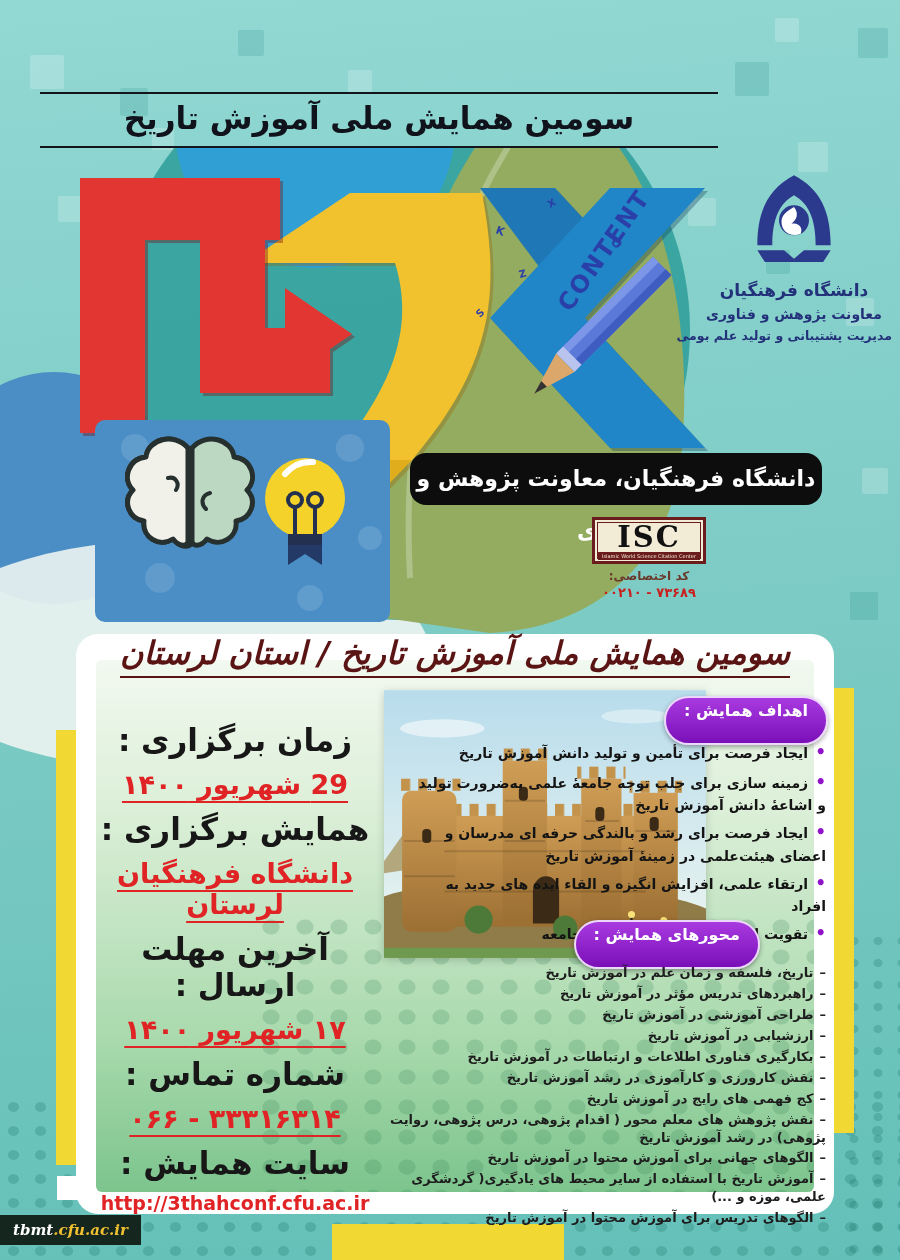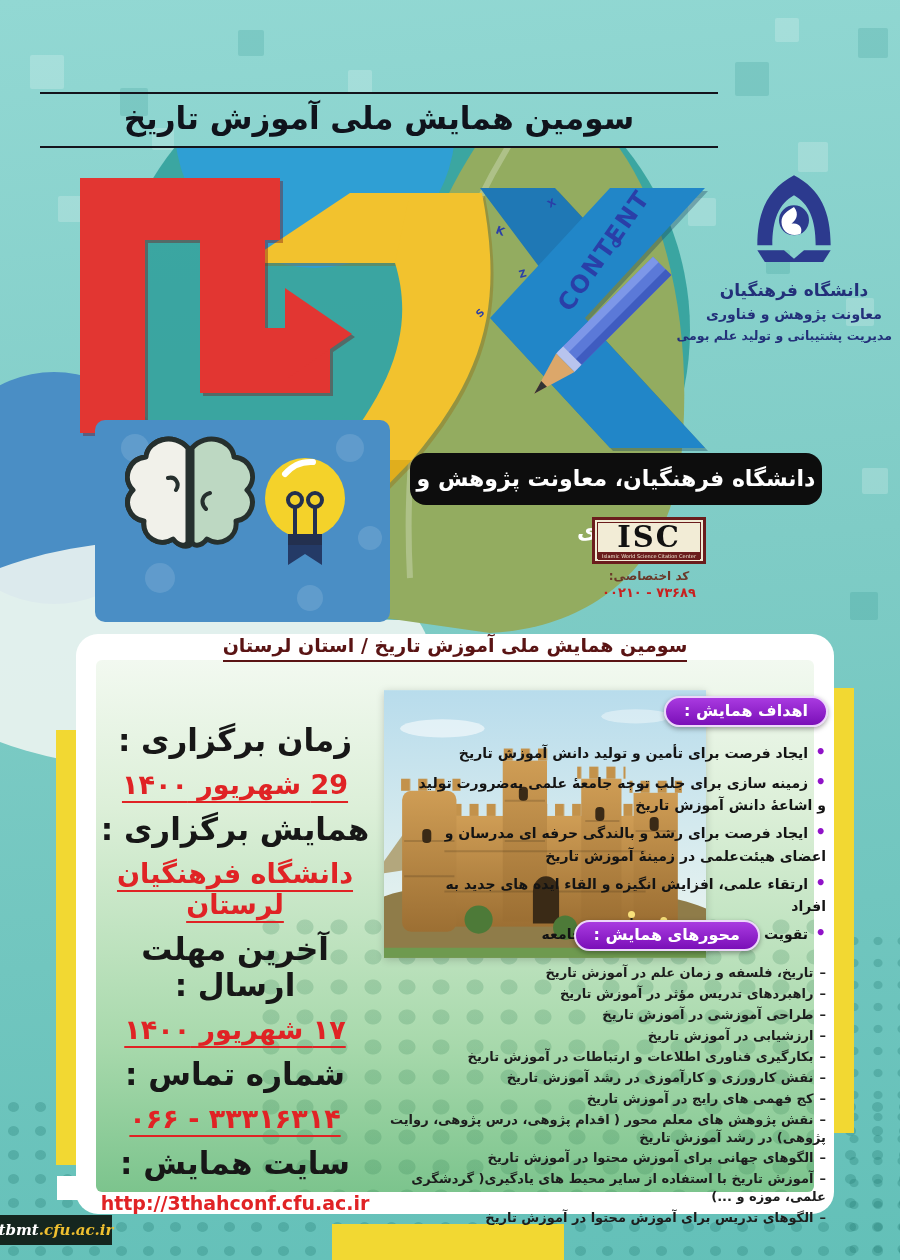--- a/index.html
+++ b/index.html
@@ -51,44 +51,44 @@
   
   .panel{position:absolute;left:76px;top:634px;width:758px;height:580px;background:#fff;
     border-radius:22px;z-index:5;}
   .panel-green{position:absolute;left:20px;top:26px;right:20px;bottom:22px;
     background:linear-gradient(180deg,#f2f9f0 0%,#dcefd8 28%,#a8d9ac 72%,#7cc48d 100%);
     border-radius:6px;overflow:hidden;}
   .panel-dots{position:absolute;right:0;bottom:0;width:560px;height:280px;
     background-image:radial-gradient(rgba(42,122,78,.20) 8px,transparent 9px);
     background-size:34px 30px;}
   .panel-title{position:absolute;left:0;right:0;top:0;z-index:3;text-align:center;direction:rtl;
-    color:#5a1414;font-weight:bold;font-size:19px;}
+    color:#5a1414;font-weight:bold;font-size:32px;font-style:italic;}
   .panel-title span{border-bottom:2px solid #5a1414;padding-bottom:4px;}
   .details-col{position:absolute;left:24px;top:88px;width:270px;z-index:3;direction:rtl;
     display:flex;flex-direction:column;gap:11px;text-align:center;}
   .d-label{color:#171717;font-weight:bold;font-size:31px;}
   .d-value{color:#e02325;font-weight:bold;font-size:27px;
     text-decoration:underline;text-decoration-thickness:2px;text-underline-offset:7px;}
   .d-value.url{font-size:19px;text-decoration:none;direction:ltr;}
   .pill{position:absolute;z-index:3;background:linear-gradient(180deg,#a93ae0,#7a0fb8);
     border:2px solid #ecd6fa;border-radius:999px;color:#fff;font-weight:bold;font-size:16px;
-    padding:3px 18px 5px;direction:rtl;box-shadow:0 2px 5px rgba(0,0,0,.35);white-space:nowrap;}
+    padding:3px 18px 23px;direction:rtl;box-shadow:0 2px 5px rgba(0,0,0,.35);white-space:nowrap;}
   .goals-pill{right:6px;top:62px;}
   .topics-pill{right:74px;top:286px;}
   ul.plist{position:absolute;z-index:3;margin:0;padding:0;list-style:none;direction:rtl;text-align:right;}
   .goals-list{right:8px;top:106px;width:420px;}
   .goals-list li{font-size:14px;font-weight:bold;color:#141414;line-height:1.5;margin-bottom:4px;}
   .goals-list li::before{content:"•";color:#9012c8;font-size:17px;margin-left:7px;}
   .topics-list{right:8px;top:330px;width:452px;}
   .topics-list li{font-size:13px;font-weight:bold;color:#1d1d1d;line-height:1.38;margin-bottom:3px;}
   .topics-list li::before{content:"–";color:#222;margin-left:6px;}
   .castle-wrap{position:absolute;left:308px;top:56px;width:322px;height:268px;z-index:1;
     box-shadow:0 2px 8px rgba(0,0,0,.18);}
   
-  .footer-bar{position:absolute;left:0;top:1215px;width:112px;height:30px;z-index:7;
+  .footer-bar{position:absolute;left:0;top:1215px;width:141px;height:30px;z-index:7;
     background:#15261f;display:flex;align-items:center;justify-content:center;
     font-family:"DejaVu Serif",serif;font-style:italic;font-weight:bold;font-size:15px;}
   .footer-bar .w{color:#fff;}
   .footer-bar .y{color:#f0c030;}
   
   .bit{position:absolute;z-index:4;}
 </style>
 </head>
 <body>
 

